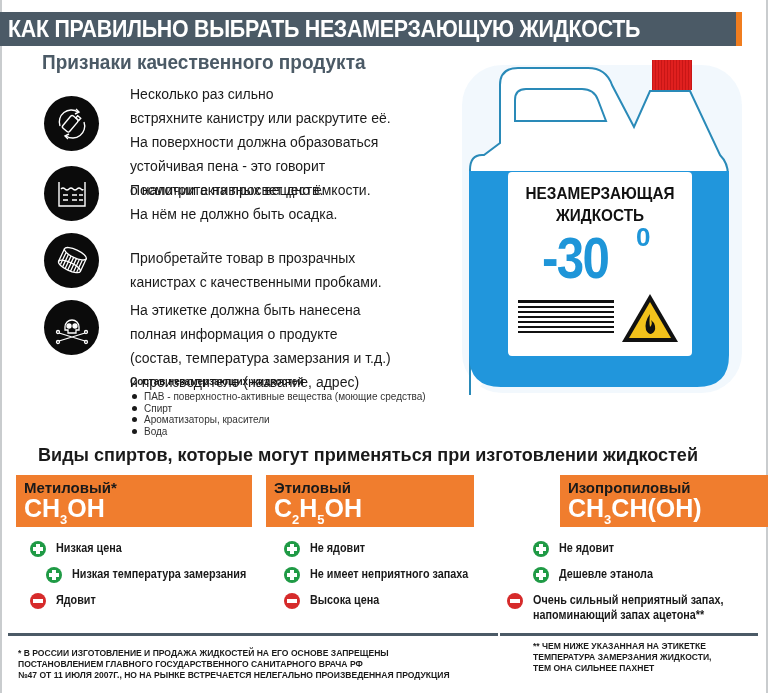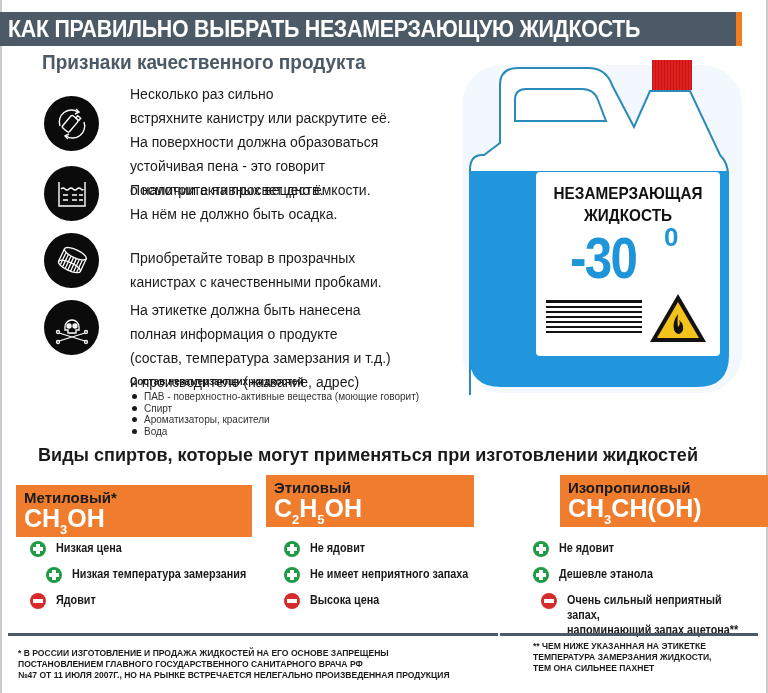--- a/index.html
+++ b/index.html
@@ -16,21 +16,21 @@
   .tip-icon { position: absolute; left: 0; width: 55px; height: 55px; border-radius: 50%; background: #0b0b0b; display: flex; align-items: center; justify-content: center; }
   .tip-text { position: absolute; left: 86px; font-weight: normal; font-size: 14px; line-height: 24px; color: #1a1a1a; white-space: pre-line; width: 330px; }
 
   .composition { position: absolute; left: 130px; top: 376px; }
   .composition .comp-title { font-weight: bold; font-size: 10px; color: #1a1a1a; margin-bottom: 4px; }
   .composition ul { list-style: none; }
   .composition li { font-size: 10px; line-height: 11.5px; color: #333; padding-left: 14px; position: relative; }
   .composition li::before { content: ""; position: absolute; left: 2px; top: 3px; width: 5px; height: 5px; border-radius: 50%; background: #1a1a1a; }
 
   .canister { position: absolute; left: 460px; top: 55px; width: 290px; height: 340px; }
-  .label { position: absolute; left: 536px; top: 172px; width: 184px; height: 184px; background: #fff; border-radius: 4px; }
+  .label { position: absolute; left: 508px; top: 172px; width: 184px; height: 184px; background: #fff; border-radius: 4px; }
   .label-line1 { position: absolute; left: 0; width: 184px; top: 12px; text-align: center; font-weight: bold; font-size: 17px; color: #111; transform: scaleX(0.9); }
   .label-line2 { position: absolute; left: 0; width: 184px; top: 34px; text-align: center; font-weight: bold; font-size: 17px; color: #111; transform: scaleX(0.9); }
   .label-temp { position: absolute; left: 34px; top: 52px; font-weight: bold; font-size: 58px; color: #1e95d8; letter-spacing: -2px; transform: scaleX(0.85); transform-origin: left; }
   .label-deg { position: absolute; left: 128px; top: 50px; font-weight: bold; font-size: 26px; color: #1e95d8; }
   .label-lines { position: absolute; left: 10px; top: 128px; width: 96px; }
   .label-lines div { height: 2px; background: #111; margin-bottom: 3px; }
   .label-lines div.thick { height: 3px; }
   .label-warning { position: absolute; left: 112px; top: 120px; width: 60px; height: 52px; }
 
   .alc-heading { position: absolute; left: 38px; top: 444px; font-size: 19px; font-weight: bold; color: #1a1a1a; white-space: nowrap; transform: scaleX(0.95); transform-origin: left; }
@@ -126,21 +126,21 @@
   </div>
   <div class="tip-text" style="top:298px;left:130px;">На этикетке должна быть нанесена
 полная информация о продукте
 (состав, температура замерзания и т.д.)
 и производителе (название, адрес)</div>
 </div>
 
 <div class="composition">
   <div class="comp-title">Состав незамерзающих жидкостей</div>
   <ul>
-    <li>ПАВ - поверхностно-активные вещества (моющие говорит)</li>
+    <li>ПАВ - поверхностно-активные вещества (моющие средства)</li>
     <li>Спирт</li>
     <li>Ароматизаторы, красители</li>
     <li>Вода</li>
   </ul>
 </div>
 
 <svg class="canister" viewBox="0 0 290 340">
   <defs>
     <pattern id="capstripes" width="3" height="10" patternUnits="userSpaceOnUse">
       <rect width="3" height="10" fill="#e0201f"></rect>
@@ -175,21 +175,21 @@
   </div>
   <svg class="label-warning" viewBox="0 0 60 52">
     <polygon points="30,2 58,50 2,50" fill="#111"></polygon>
     <polygon points="30,10 51,46 9,46" fill="#f3c21b"></polygon>
     <path d="M30 22 Q24 30 26 38 Q28 42 31 42 Q36 40 35 34 Q34 30 31 28 Q33 32 30 35 Q29 30 30 22 Z" fill="#111"></path>
   </svg>
 </div>
 
 <div class="alc-heading">Виды спиртов, которые могут применяться при изготовлении жидкостей</div>
 
-<div class="alc-box" style="left:16px;width:236px;margin-top:10px;">
+<div class="alc-box" style="left:16px;width:236px;">
   <div class="alc-name">Метиловый*</div>
   <div class="alc-formula"><span>CH</span><sub>3</sub><span>OH</span></div>
 </div>
 <div class="alc-box" style="left:266px;width:208px;">
   <div class="alc-name">Этиловый</div>
   <div class="alc-formula"><span>C</span><sub>2</sub><span>H</span><sub>5</sub><span>OH</span></div>
 </div>
 <div class="alc-box" style="left:516px;width:236px;margin-left:44px;">
   <div class="alc-name">Изопропиловый</div>
   <div class="alc-formula"><span>CH</span><sub>3</sub><span>CH(OH)</span></div>
@@ -222,21 +222,21 @@
 </div>
 
 <div class="feat" style="left:533px;top:541px;">
   <span class="feat-icon plus"></span>
   <span class="feat-text">Не ядовит</span>
 </div>
 <div class="feat" style="left:533px;top:567px;">
   <span class="feat-icon plus"></span>
   <span class="feat-text">Дешевле этанола</span>
 </div>
-<div class="feat" style="left:541px;top:593px;">
+<div class="feat" style="left:507px;top:593px;">
   <span class="feat-icon minus"></span>
   <span class="feat-text">Очень сильный неприятный запах,
 напоминающий запах ацетона**</span>
 </div>
 
 <div class="footer-rule-left"></div>
 <div class="footer-rule-right"></div>
 <div class="footnote" style="left:18px;top:648px;width:480px;">* В РОССИИ ИЗГОТОВЛЕНИЕ И ПРОДАЖА ЖИДКОСТЕЙ НА ЕГО ОСНОВЕ ЗАПРЕЩЕНЫ
 ПОСТАНОВЛЕНИЕМ ГЛАВНОГО ГОСУДАРСТВЕННОГО САНИТАРНОГО ВРАЧА РФ
  №47 ОТ 11 ИЮЛЯ 2007Г., НО НА РЫНКЕ ВСТРЕЧАЕТСЯ НЕЛЕГАЛЬНО ПРОИЗВЕДЕННАЯ ПРОДУКЦИЯ</div>

